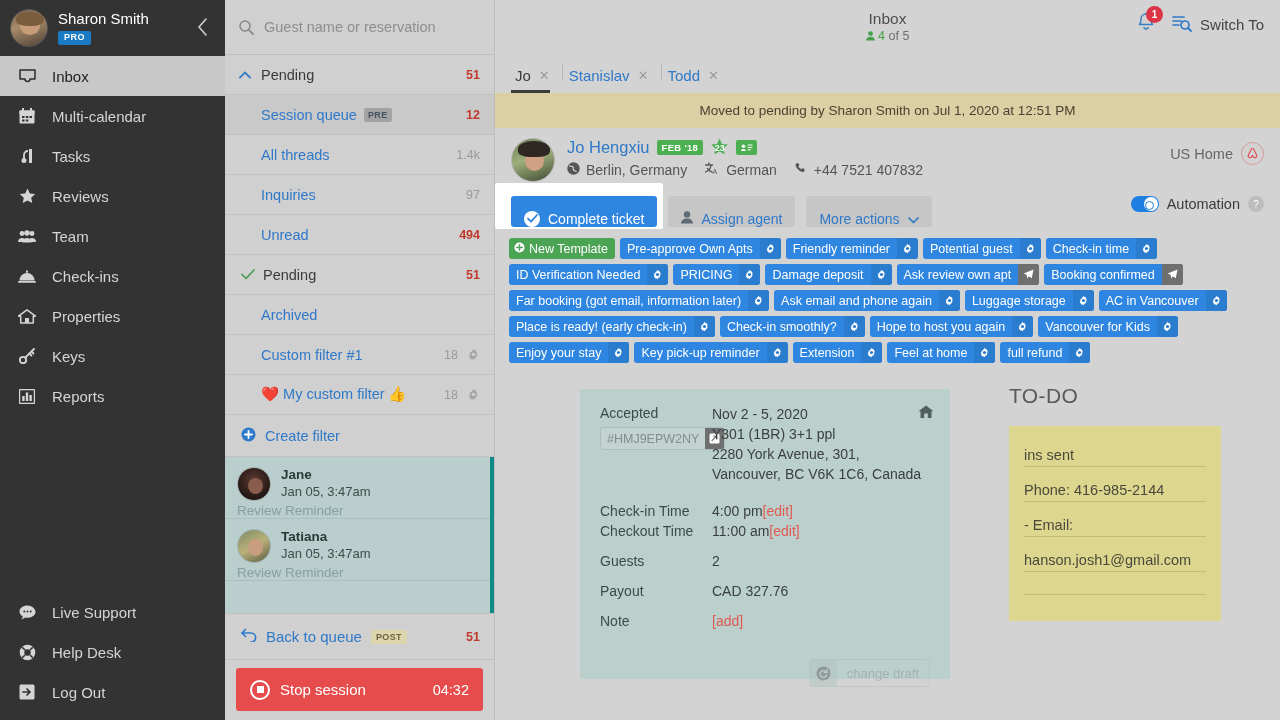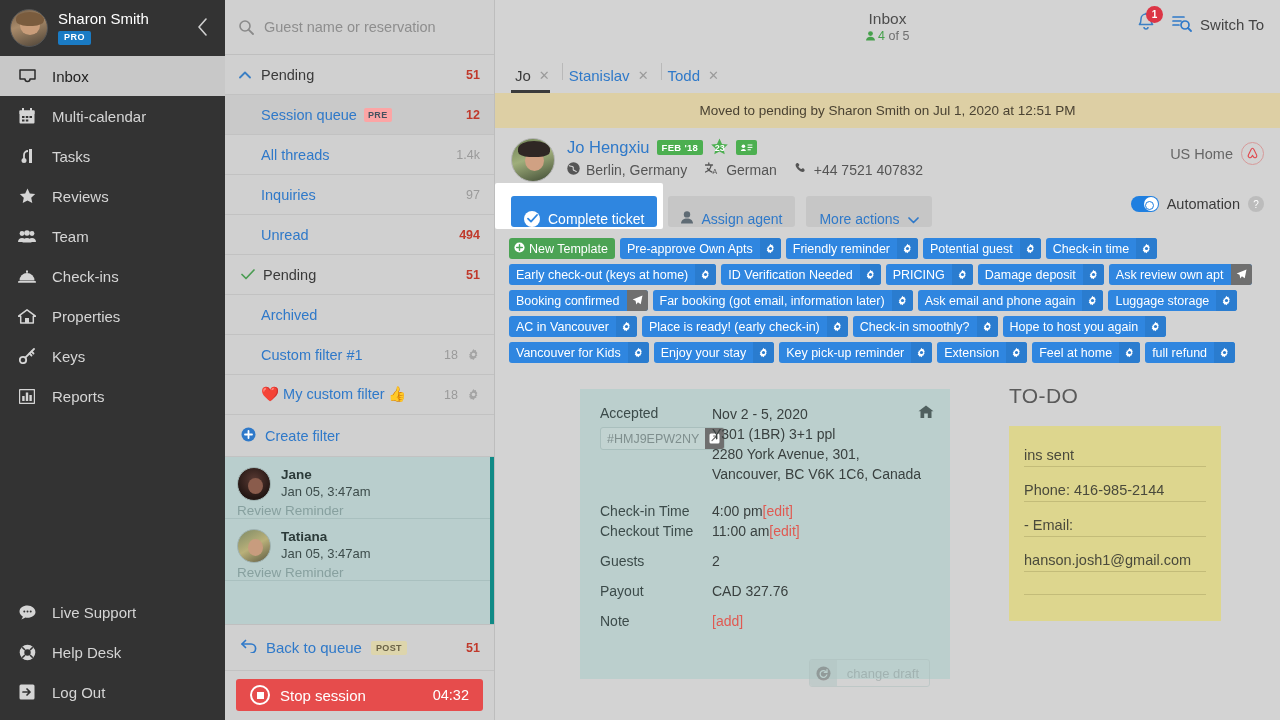--- a/index.html
+++ b/index.html
@@ -93,21 +93,21 @@
   }
   .filter-row.group { color:#3a3a3a; background:#d0d0d0; }
   .filter-row.sub { padding-left:36px; }
   .filter-row.selected { background:#c9c9c9; }
   .filter-row .fr-label { flex:1; display:flex; align-items:center; gap:7px;}
   .filter-row .count { font-size:12.5px; color:#9a9a9a; }
   .filter-row .count.red { color:#c0392b; font-weight:600; }
   .chev { width:16px; margin-left:-2px; margin-right:6px; display:flex; align-items:center; color:#3b7fc4;}
   .check { width:16px; margin-right:6px; color:#4a9c52; display:flex; align-items:center;}
   .pre-badge {
-    background:#fca5a5; color:#45525f; font-size:9px; font-weight:bold;
+    background:#a3a3a3; color:#45525f; font-size:9px; font-weight:bold;
     padding:2px 4px; border-radius:2px; letter-spacing:.4px;
   }
   .gear-sm { margin-left:9px; color:#a5a5a5; display:flex; }
   .create-filter {
     height:42px; display:flex; align-items:center; gap:9px;
     padding-left:16px; color:#2f79c9; font-size:14.5px;
     border-bottom:1px solid #c2c2c2; cursor:pointer;
   }
   .thread-list { flex:1; background:#b9cecd; position:relative; overflow:hidden; }
   .thread-list::after{
@@ -134,21 +134,21 @@
     padding:0 14px 0 16px; background:#d0d0d0;
     border-top:1px solid #bfbfbf; border-bottom:1px solid #c2c2c2;
     color:#2f79c9; font-size:15px; cursor:pointer;
   }
   .post-badge {
     background:#ddd5ac; color:#6a6246; font-size:9px; font-weight:bold;
     padding:2px 5px; border-radius:2px; letter-spacing:.4px;
   }
   .bq-count { margin-left:auto; font-size:12.5px; color:#c0392b; font-weight:600; }
   .stop-session {
-    margin:8px 11px 9px 11px; height:32px; background:#e64c4c; border-radius:3px;
+    margin:8px 11px 9px 11px; height:43px; background:#e64c4c; border-radius:3px;
     display:flex; align-items:center; padding:0 14px; color:#fff; font-size:15px;
     cursor:pointer;
   }
   .stop-ico{ width:20px;height:20px;border-radius:50%;border:2px solid #fff;display:flex;align-items:center;justify-content:center;margin-right:10px;flex:none;}
   .stop-ico i{width:7px;height:7px;background:#fff;display:block;}
   .stop-time{margin-left:auto;font-size:14.5px;}
 
   
   .main { flex:1; height:720px; background:#d3d3d3; position:relative; display:flex; flex-direction:column; min-width:0;}
   .topbar { height:55px; position:relative; flex:none; }
@@ -753,29 +753,20 @@
         <div class="tpl">
           <span class="lab">Check-in time</span>
           <span class="g">
             <svg width="11" height="11" viewBox="0 0 13 13">
               <path d="M6.5 1l.8 1.3 1.5-.3.3 1.5L10.4 5l-.9 1.2.9 1.2-1.3.8.3 1.5-1.5.3L6.5 12l-1.4-1-1.5.3-.3-1.5L2 9l.9-1.2L2 6.6l1.3-.8L3 4.3l1.5-.3z" fill="#ffffff"></path>
               <circle cx="6.5" cy="6.5" r="1.9" fill="#2a7ccf"></circle>
             </svg>
           </span>
         </div>
         <div class="tpl">
-          <span class="lab">Early check-out (keys at home)</span>
-          <span class="g">
-            <svg width="11" height="11" viewBox="0 0 13 13">
-              <path d="M6.5 1l.8 1.3 1.5-.3.3 1.5L10.4 5l-.9 1.2.9 1.2-1.3.8.3 1.5-1.5.3L6.5 12l-1.4-1-1.5.3-.3-1.5L2 9l.9-1.2L2 6.6l1.3-.8L3 4.3l1.5-.3z" fill="#ffffff"></path>
-              <circle cx="6.5" cy="6.5" r="1.9" fill="#2a7ccf"></circle>
-            </svg>
-          </span>
-        </div>
-        <div class="tpl">
           <span class="lab">ID Verification Needed</span>
           <span class="g">
             <svg width="11" height="11" viewBox="0 0 13 13">
               <path d="M6.5 1l.8 1.3 1.5-.3.3 1.5L10.4 5l-.9 1.2.9 1.2-1.3.8.3 1.5-1.5.3L6.5 12l-1.4-1-1.5.3-.3-1.5L2 9l.9-1.2L2 6.6l1.3-.8L3 4.3l1.5-.3z" fill="#ffffff"></path>
               <circle cx="6.5" cy="6.5" r="1.9" fill="#2a7ccf"></circle>
             </svg>
           </span>
         </div>
         <div class="tpl">
           <span class="lab">PRICING</span>

